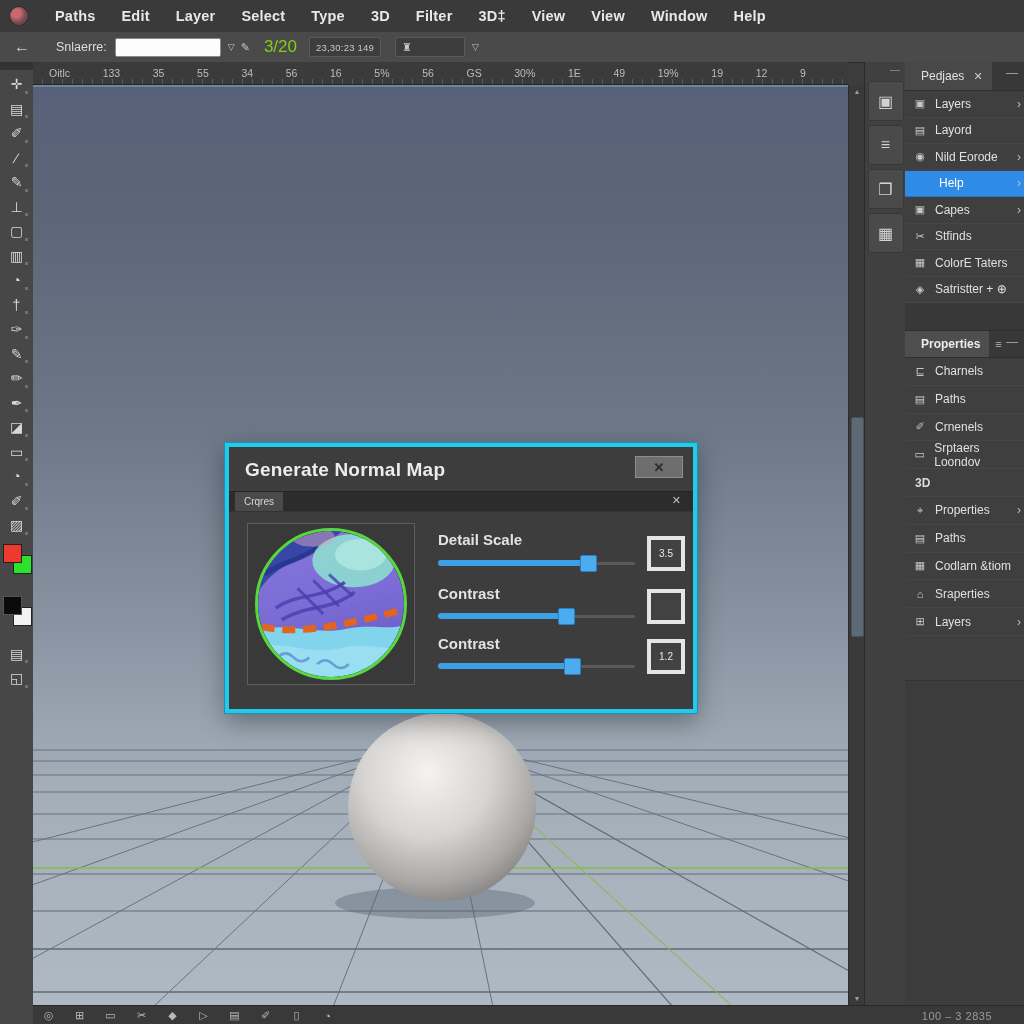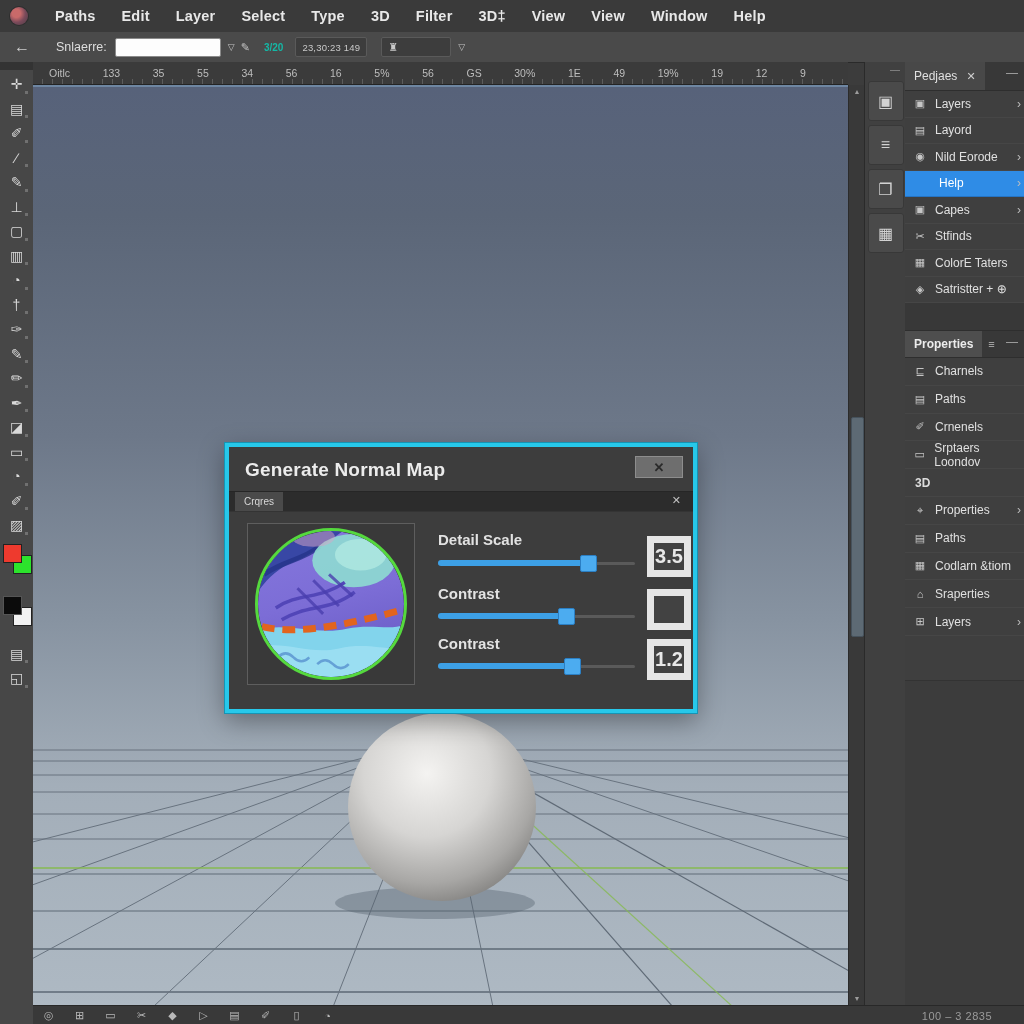--- a/index.html
+++ b/index.html
@@ -16,21 +16,21 @@
 
   
   .optionsbar{position:absolute;left:0;top:32px;width:1024px;height:30px;background:#4a4a4a;
               border-bottom:1px solid #2a2a2a;display:flex;align-items:center;color:#d6d6d6;}
   .back-arrow{font-size:16px;color:#cfcfcf;margin:0 0 0 14px;width:30px;}
   .opt-label{font-size:12.5px;margin-left:12px;color:#ddd;}
   .opt-input{width:98px;height:17px;background:#fdfdfd;border:1px solid #8a8a8a;border-radius:2px;
              margin-left:8px;font-size:11px;color:#222;padding:0 3px;}
   .opt-chev{font-size:9px;color:#c2c2c2;margin-left:7px;}
   .opt-mini-icon{font-size:11px;color:#c2c2c2;margin-left:6px;}
-  .opt-frac{font-size:10px;font-weight:700;color:#14b8a6;margin-left:14px;}
+  .opt-frac{font-size:17px;font-weight:400;color:#84cc16;margin-left:14px;}
   .opt-field{height:18px;background:#3d3d3d;border:1px solid #5a5a5a;border-radius:2px;
              display:flex;align-items:center;color:#c9c9c9;}
   .opt-field.f1{width:70px;margin-left:12px;font-size:9.5px;justify-content:center;letter-spacing:.2px;}
   .opt-field.f2{width:62px;margin-left:14px;font-size:11px;padding-left:6px;}
 
   
   .toolbar{position:absolute;left:0;top:62px;width:33px;height:962px;background:#474747;
            border-right:1px solid #2d2d2d;display:flex;flex-direction:column;align-items:center;}
   .toolbar-grip{width:33px;height:8px;background:#333;margin-bottom:2px;}
   .tool{width:26px;height:24.5px;display:flex;align-items:center;justify-content:center;
@@ -75,21 +75,21 @@
   .dock-min{align-self:flex-end;color:#8f8f8f;font-size:10px;margin:2px 6px 4px 0;}
   .dock-btn{width:34px;height:38px;margin:2px 0;background:#4a4a4a;border:1px solid #383838;
             border-radius:3px;display:flex;align-items:center;justify-content:center;
             color:#d2d2d2;font-size:16px;}
 
   
   .rpanel{position:absolute;left:905px;top:62px;width:119px;height:943px;background:#3f3f3f;}
   .rp-tabrow{height:28px;background:#383838;display:flex;align-items:center;position:relative;
              border-bottom:1px solid #2e2e2e;}
   .rp-tab{height:28px;background:#484848;display:flex;align-items:center;padding:0 9px;gap:9px;}
-  .rp-tab-label{font-size:12px;color:#e0e0e0;}
+  .rp-tab-label{font-size:12px;color:#e0e0e0;margin-left:7px;}
   .rp-x{font-size:11px;color:#cfcfcf;}
   .rp-min{position:absolute;right:6px;top:4px;color:#a8a8a8;font-size:12px;}
   .rp-item{height:25.5px;display:flex;align-items:center;padding-left:8px;gap:8px;
            font-size:12px;color:#e0e0e0;border-bottom:1px solid #464646;position:relative;}
   .rp-item .ri{width:14px;text-align:center;color:#c6c6c6;font-size:11px;}
   .rp-item .arr{position:absolute;right:3px;color:#bdbdbd;font-size:12px;}
   .rp-item.selected{background:#2f8ce6;color:#fff;padding-left:34px;border-bottom:1px solid #2574c4;}
   .rp-gap{height:27px;background:#383838;border-bottom:1px solid #2e2e2e;}
   .rp-header{height:26px;background:#383838;display:flex;align-items:center;position:relative;
              border-bottom:1px solid #2e2e2e;}
@@ -119,22 +119,22 @@
             border-top:1px solid #262626;border-bottom:1px solid #343434;}
   .dlg-tab{position:absolute;left:6px;top:0;height:19px;min-width:38px;background:#4a4a4a;
            display:flex;align-items:center;justify-content:center;font-size:10px;color:#d8d8d8;
            padding:0 5px;}
   .dlg-tab-x{position:absolute;right:12px;top:2px;color:#c2c2c2;font-size:11px;}
   .preview{position:absolute;left:18px;top:76px;width:168px;height:162px;background:#393939;
            border:1px solid #5e5e5e;display:flex;align-items:center;justify-content:center;box-sizing:border-box;}
   .preview-circle{width:146px;height:146px;border-radius:50%;border:3px solid #55d93e;
                   overflow:hidden;position:relative;}
   .dlg-label{position:absolute;font-size:15px;font-weight:700;color:#e2e2e2;text-align:center;}
-  .valbox{position:absolute;width:30px;height:27px;background:#424242;border:7px solid #e5e5e5;
-          display:flex;align-items:center;justify-content:center;font-size:20px;font-weight:700;
+  .valbox{position:absolute;width:30px;height:27px;background:#424242;border:4px solid #e5e5e5;
+          display:flex;align-items:center;justify-content:center;font-size:10px;font-weight:400;
           color:#e8e8e8;}
   .slider{position:absolute;width:197px;height:16px;}
   .slider .rail{position:absolute;left:0;top:7px;width:100%;height:3px;background:#5a5a5a;border-radius:2px;}
   .slider .fill{position:absolute;left:0;top:5px;height:6px;background:#3da0e6;border-radius:3px;}
   .slider .handle{position:absolute;top:0;width:15px;height:15px;background:#4cacf0;
                   border:1px solid #2b7fc4;border-radius:2px;}
 </style>
 </head>
 <body>
 

